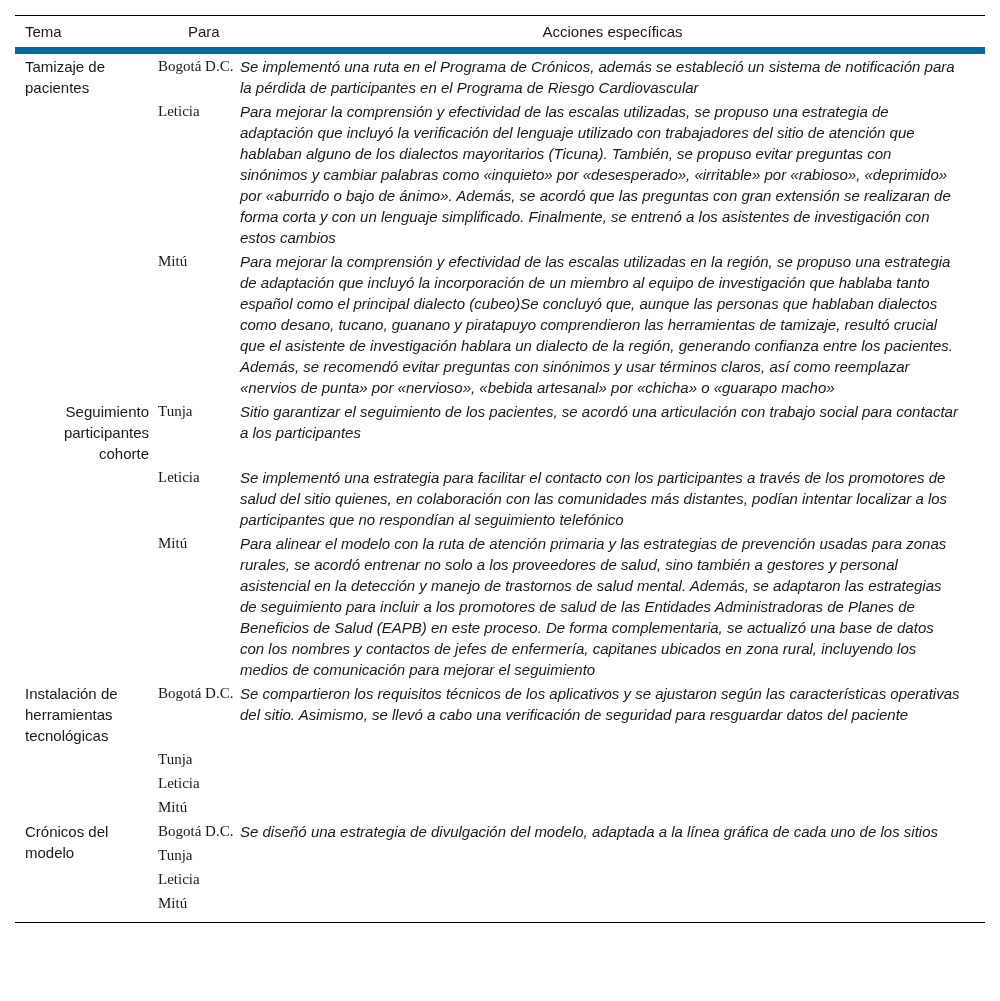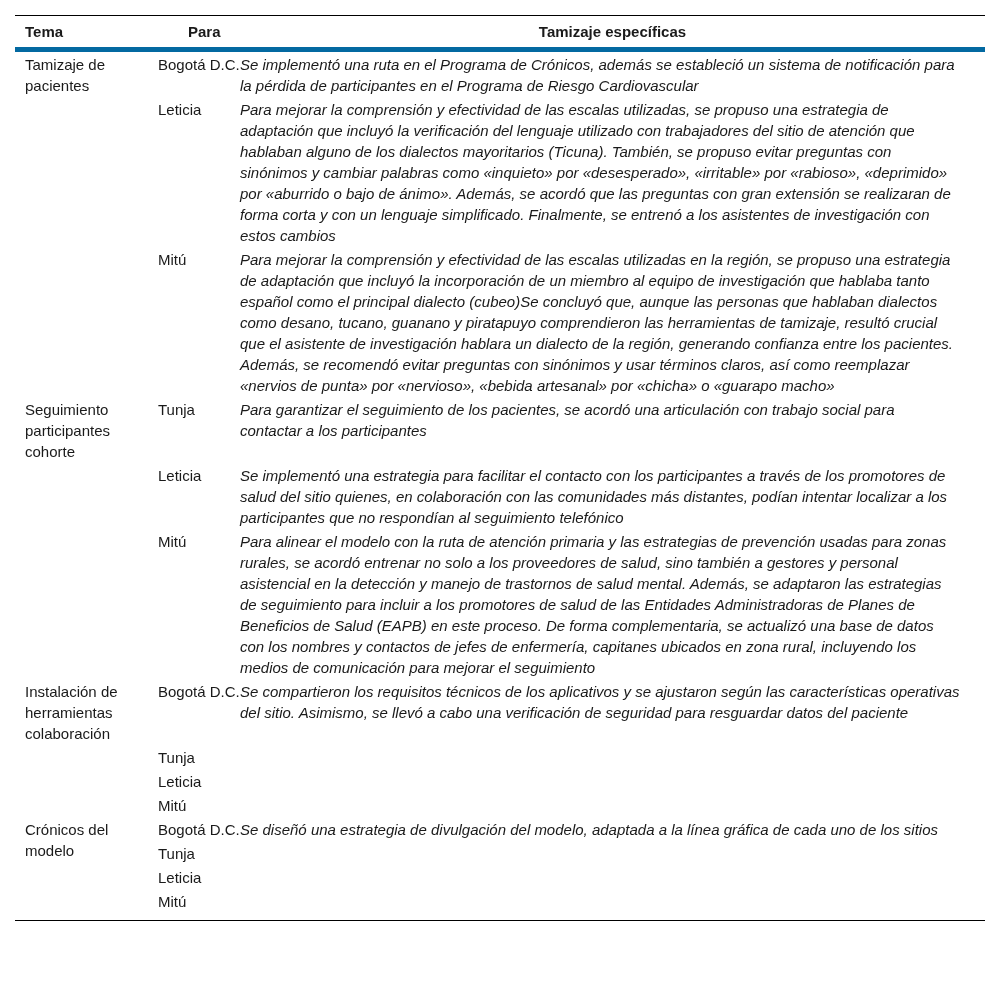--- a/index.html
+++ b/index.html
@@ -24,36 +24,36 @@
     }
     table {
       width: 970px;
       border-collapse: collapse;
       table-layout: fixed;
     }
     col.c-tema { width: 134px; }
     col.c-sitio { width: 91px; }
     col.c-acc { width: 745px; }
     thead th {
-      font-weight: bold;
+      font-weight: normal;
       text-align: left;
       line-height: 21px;
       padding: 5px 0 5px 10px;
       border-top: 1px solid #000;
-      border-bottom: 5px solid #0369a1;
+      border-bottom: 7px solid #0369a1;
     }
     thead th.h-sitio { padding-left: 39px; }
     thead th.h-acc { text-align: center; padding-left: 0; }
     tbody td {
       vertical-align: top;
       line-height: 21px;
       padding: 0 0 0 10px;
     }
     tbody td.tema { padding-left: 10px; }
-    tbody td.sitio { padding-left: 9px; }
+    tbody td.sitio { padding-left: 9px; font-family: Liberation Serif, serif; }
     tbody td.acc { padding-left: 0; padding-right: 25px; font-style: italic; }
     tbody tr.row td { padding-top: 2px; padding-bottom: 1px; }
     tbody tr.pad-after td { padding-bottom: 22px; }
     tbody tr.last td { padding-bottom: 8px; }
     .bottom-rule {
       border-top: 1px solid #000;
       width: 970px;
     }
   </style>
 </head>
@@ -63,55 +63,55 @@
   <table>
     <colgroup>
       <col class="c-tema">
       <col class="c-sitio">
       <col class="c-acc">
     </colgroup>
     <thead>
       <tr>
         <th class="h-tema">Tema</th>
         <th class="h-sitio">Para</th>
-        <th class="h-acc">Tamizaje específicas</th>
+        <th class="h-acc">Acciones específicas</th>
       </tr>
     </thead>
     <tbody>
 
       <tr class="row">
         <td class="tema" rowspan="3">Tamizaje de pacientes</td>
         <td class="sitio">Bogotá D.C.</td>
         <td class="acc">Se implementó una ruta en el Programa de Crónicos, además se estableció un sistema de notificación para la pérdida de participantes en el Programa de Riesgo Cardiovascular</td>
       </tr>
       <tr class="row">
         <td class="sitio">Leticia</td>
         <td class="acc">Para mejorar la comprensión y efectividad de las escalas utilizadas, se propuso una estrategia de adaptación que incluyó la verificación del lenguaje utilizado con trabajadores del sitio de atención que hablaban alguno de los dialectos mayoritarios (Ticuna). También, se propuso evitar preguntas con sinónimos y cambiar palabras como «inquieto» por «desesperado», «irritable» por «rabioso», «deprimido» por «aburrido o bajo de ánimo». Además, se acordó que las preguntas con gran extensión se realizaran de forma corta y con un lenguaje simplificado. Finalmente, se entrenó a los asistentes de investigación con estos cambios</td>
       </tr>
       <tr class="row">
         <td class="sitio">Mitú</td>
         <td class="acc">Para mejorar la comprensión y efectividad de las escalas utilizadas en la región, se propuso una estrategia de adaptación que incluyó la incorporación de un miembro al equipo de investigación que hablaba tanto español como el principal dialecto (cubeo)Se concluyó que, aunque las personas que hablaban dialectos como desano, tucano, guanano y piratapuyo comprendieron las herramientas de tamizaje, resultó crucial que el asistente de investigación hablara un dialecto de la región, generando confianza entre los pacientes. Además, se recomendó evitar preguntas con sinónimos y usar términos claros, así como reemplazar «nervios de punta» por «nervioso», «bebida artesanal» por «chicha» o «guarapo macho»</td>
       </tr>
 
       <tr class="row pad-after">
-        <td class="tema" rowspan="3" style="padding-bottom:1px;">Seguimiento participantes cohorte</td>
+        <td class="tema" rowspan="3" style="padding-bottom:1px;text-align:right;">Seguimiento participantes cohorte</td>
         <td class="sitio">Tunja</td>
-        <td class="acc">Para garantizar el seguimiento de los pacientes, se acordó una articulación con trabajo social para contactar a los participantes</td>
+        <td class="acc">Sitio garantizar el seguimiento de los pacientes, se acordó una articulación con trabajo social para contactar a los participantes</td>
       </tr>
       <tr class="row">
         <td class="sitio">Leticia</td>
         <td class="acc">Se implementó una estrategia para facilitar el contacto con los participantes a través de los promotores de salud del sitio quienes, en colaboración con las comunidades más distantes, podían intentar localizar a los participantes que no respondían al seguimiento telefónico</td>
       </tr>
       <tr class="row">
         <td class="sitio">Mitú</td>
         <td class="acc">Para alinear el modelo con la ruta de atención primaria y las estrategias de prevención usadas para zonas rurales, se acordó entrenar no solo a los proveedores de salud, sino también a gestores y personal asistencial en la detección y manejo de trastornos de salud mental. Además, se adaptaron las estrategias de seguimiento para incluir a los promotores de salud de las Entidades Administradoras de Planes de Beneficios de Salud (EAPB) en este proceso. De forma complementaria, se actualizó una base de datos con los nombres y contactos de jefes de enfermería, capitanes ubicados en zona rural, incluyendo los medios de comunicación para mejorar el seguimiento</td>
       </tr>
 
       <tr class="row pad-after">
-        <td class="tema" rowspan="4" style="padding-bottom:1px;">Instalación de herramientas colaboración</td>
+        <td class="tema" rowspan="4" style="padding-bottom:1px;">Instalación de herramientas tecnológicas</td>
         <td class="sitio">Bogotá D.C.</td>
         <td class="acc">Se compartieron los requisitos técnicos de los aplicativos y se ajustaron según las características operativas del sitio. Asimismo, se llevó a cabo una verificación de seguridad para resguardar datos del paciente</td>
       </tr>
       <tr class="row">
         <td class="sitio">Tunja</td>
         <td class="acc"></td>
       </tr>
       <tr class="row">
         <td class="sitio">Leticia</td>
         <td class="acc"></td>

